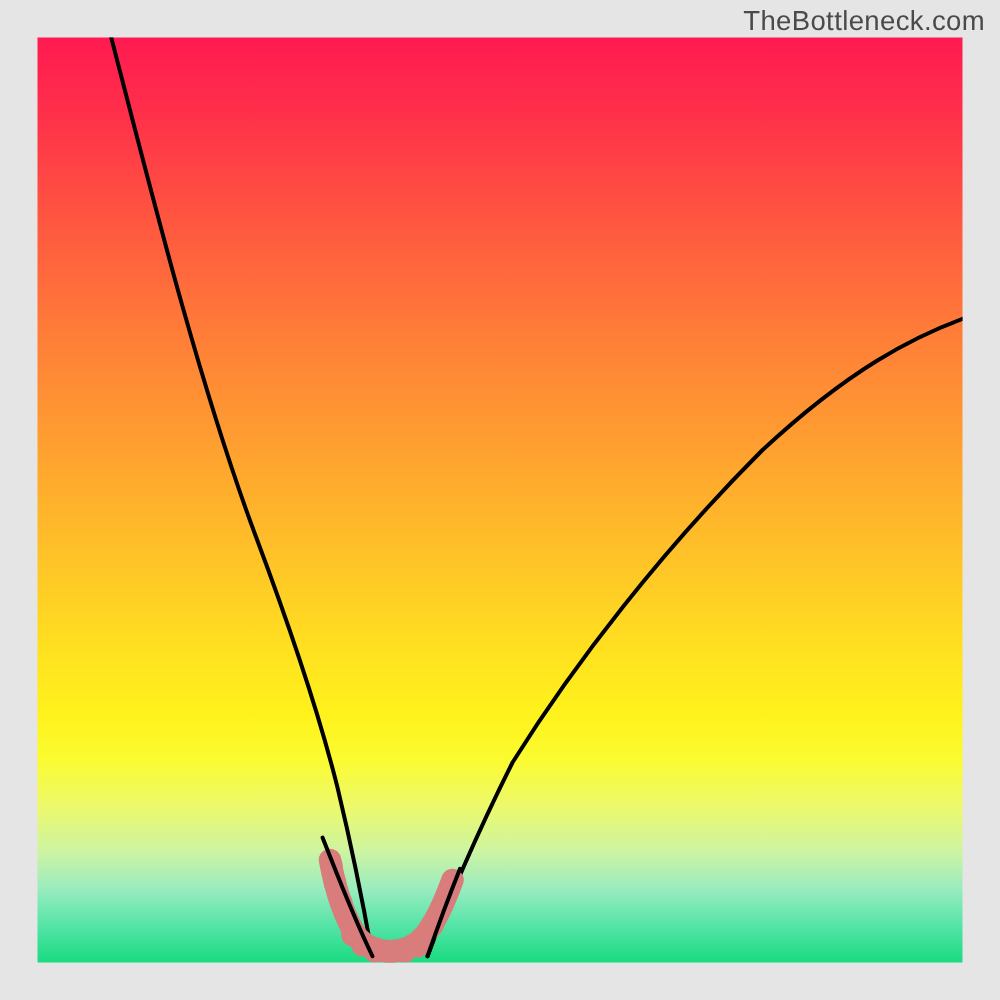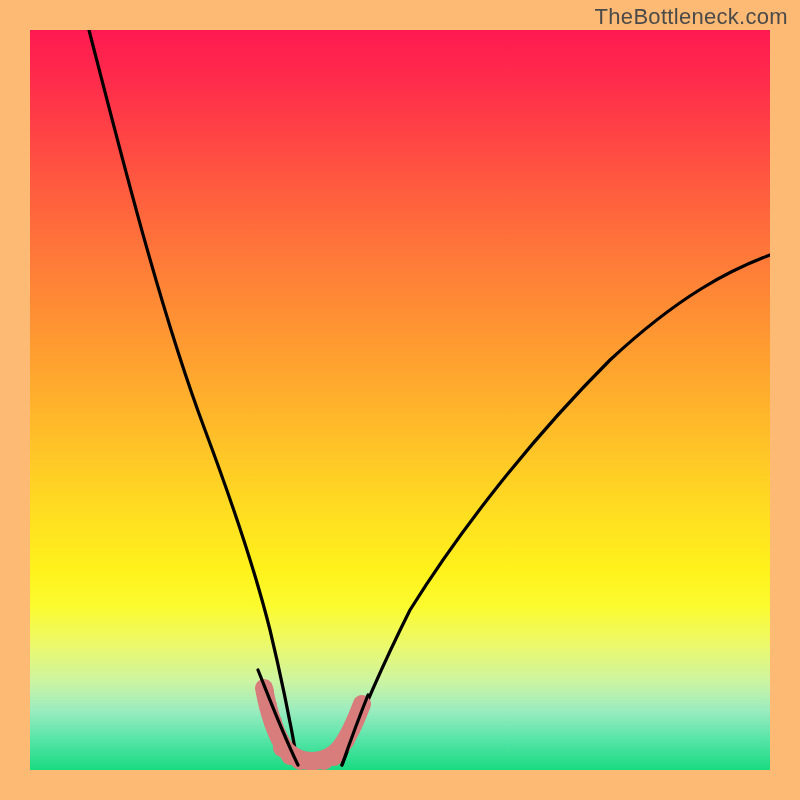--- a/index.html
+++ b/index.html
@@ -8,21 +8,21 @@
     width: 800px;
     height: 800px;
     overflow: hidden;
     background: #000;
     font-family: Arial, Helvetica, sans-serif;
   }
   .frame {
     position: relative;
     width: 800px;
     height: 800px;
-    background: #fdba74;
+    background: #e5e5e5;
   }
   .plot-area {
     position: absolute;
     left: 30px;
     top: 30px;
     width: 740px;
     height: 740px;
     background: linear-gradient(
       to bottom,
       #ff1a51 0%,

